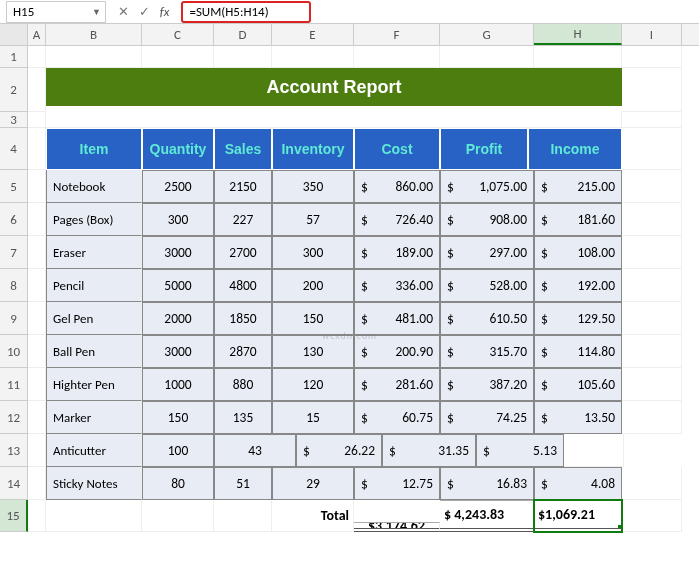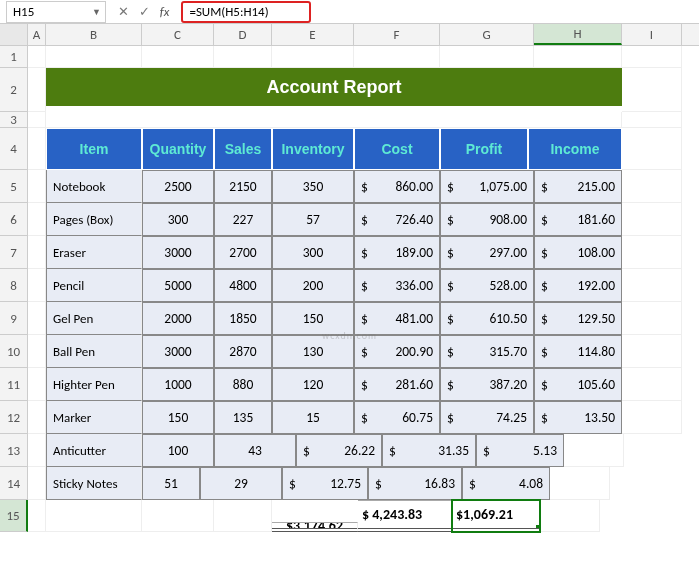--- a/index.html
+++ b/index.html
@@ -314,20 +314,21 @@
     <div class="cell td cur cH">
           <span class="sym">$</span>
           <span class="val">5.13</span>
         </div>
     <div class="cell cI"></div>
       </div>
       <div class="row">
     <div class="rh">14</div>
     <div class="cell cA"></div>
     <div class="cell td-label cB">Sticky Notes</div>
+    <div class="cell td num cC">80</div>
     <div class="cell td num cD">51</div>
     <div class="cell td num cE">29</div>
     <div class="cell td cur cF">
           <span class="sym">$</span>
           <span class="val">12.75</span>
         </div>
     <div class="cell td cur cG">
           <span class="sym">$</span>
           <span class="val">16.83</span>
         </div>
@@ -338,20 +339,21 @@
     <div class="cell cI"></div>
       </div>
     </div>
 
   <div class="row tot-row" style="height:32px">
     <div class="rh sel">15</div>
     <div class="cell cA"></div>
     <div class="cell cB"></div>
     <div class="cell cC"></div>
     <div class="cell cD"></div>
+    <div class="cell cE tot-label">Total</div>
     <div class="cell cF tot-val tot-first">$3,174.62</div>
     <div class="cell cG tot-val">
         <span>$ 4,243.83</span>
       </div>
     <div class="cell cH tot-val sel-cell">
         <span>$1,069.21</span>
       </div>
     <div class="cell cI"></div>
   </div>
 

